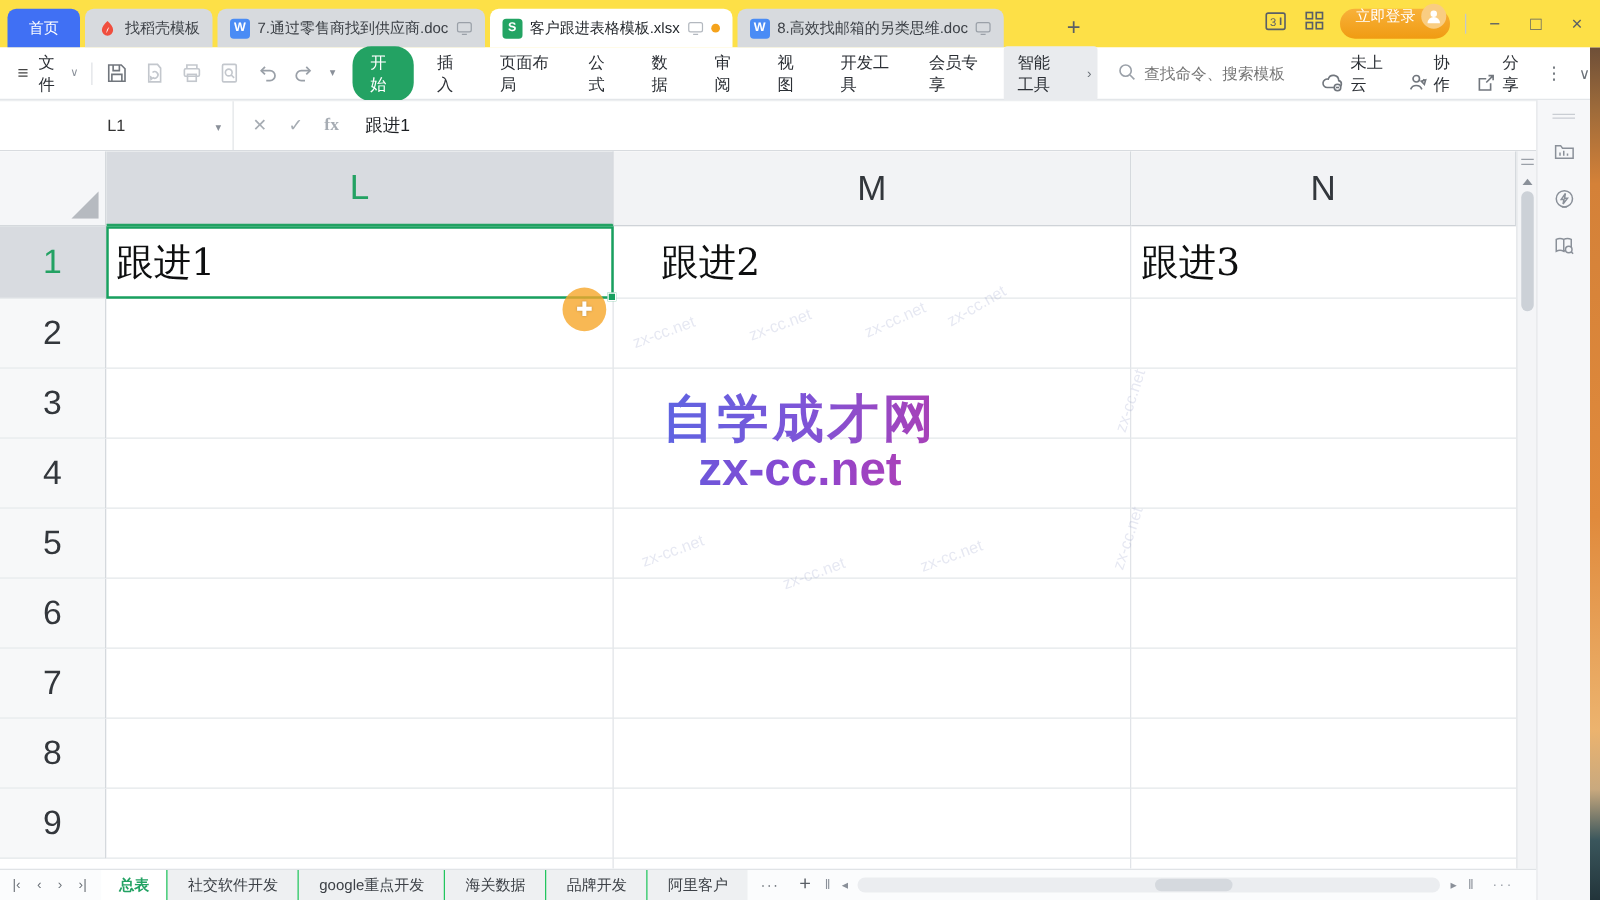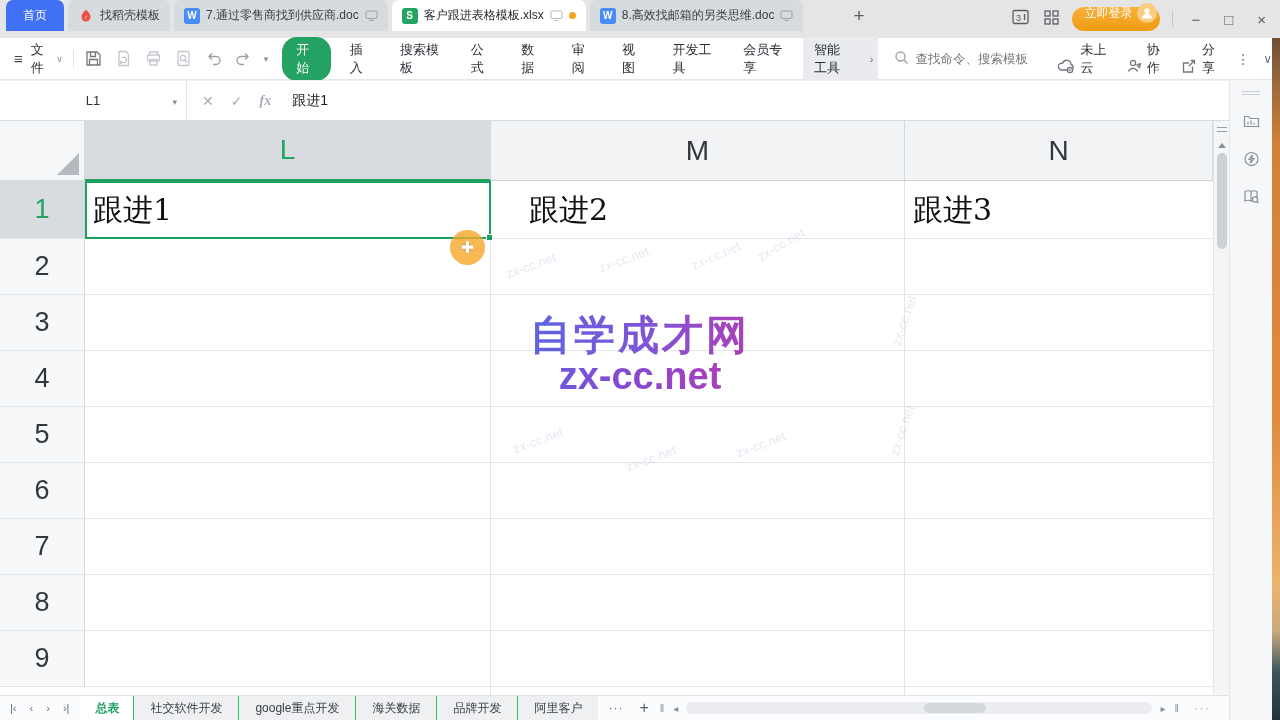--- a/index.html
+++ b/index.html
@@ -1,20 +1,20 @@
 <!DOCTYPE html>
 <html><head>
 <meta charset="utf-8">
 <style>
   * { box-sizing: border-box; margin: 0; padding: 0; }
   html,body { width:1280px; height:720px; overflow:hidden; }
   body { position:relative; background:#fff; font-family:"Liberation Sans","DejaVu Sans",sans-serif; color:#2b2f35; }
 
   
-  .tabbar { position:absolute; left:0; top:0; width:1280px; height:38px; background:#e5e5e5; display:flex; }
+  .tabbar { position:absolute; left:0; top:0; width:1280px; height:38px; background:#fde047; display:flex; align-items:flex-end; }
   .tab-home { width:58px; height:31px; margin-left:6px; background:#4070f4; color:#fff; border-radius:7px 7px 0 0; display:flex; align-items:center; justify-content:center; font-size:12px; }
   .tab { height:31px; margin-left:4px; padding:0 10px; background:#d7dade; border-radius:7px 7px 0 0; display:flex; align-items:center; gap:6px; font-size:12px; color:#3c4046; white-space:nowrap; }
   .tab.active { background:#fff; color:#1f2328; }
   .ficon { width:16px; height:16px; border-radius:3px; display:flex; align-items:center; justify-content:center; color:#fff; font-size:10px; font-weight:bold; flex:0 0 16px; }
   .ficon.writer { background:#4a8cf5; }
   .ficon.sheet  { background:#23a463; }
   .tab-badge svg { display:block; }
   .odot { width:7px; height:7px; border-radius:50%; background:#f5a31c; }
   .newtab { margin-left:42px; font-size:19px; color:#5a5f66; height:31px; display:flex; align-items:center; padding:0 8px; }
   .tb-right { margin-left:auto; display:flex; align-items:center; gap:12px; padding-right:8px; height:38px; }
@@ -40,21 +40,21 @@
   .rsearch input { border:none; outline:none; background:transparent; font-size:12.5px; color:#9ba1a9; width:128px; font-family:inherit; }
   .rgrp { display:flex; align-items:flex-end; gap:5px; margin-left:14px; font-size:13px; color:#2b2f35; }
   .rdots { margin-left:14px; color:#6a7077; font-size:14px; letter-spacing:1px; }
   .rcollapse { margin-left:12px; color:#6a7077; font-size:12px; }
 
   
   .fbar { position:absolute; left:0; top:80px; width:1229px; height:41px; background:#fff; border-bottom:1px solid #d8dbdf; border-top:1px solid #eceef0; display:flex; align-items:stretch; }
   .namebox { width:187px; border-right:1px solid #e2e5e8; display:flex; align-items:center; justify-content:center; position:relative; font-size:13px; color:#333; }
   .namebox .caret { position:absolute; right:9px; top:16px; }
   .fbtns { display:flex; align-items:center; gap:17px; padding:0 15px; color:#a6acb3; font-size:14px; }
-  .fx { font-style:italic; font-family:"Liberation Serif",serif; font-weight:bold; }
+  .fx { font-family:"Liberation Serif",serif; font-weight:bold; }
   .fcontent { display:flex; align-items:center; font-size:14px; color:#1c1f23; padding-left:6px; }
 
   
   .grid { position:absolute; left:0; top:121px; width:1213px; height:574px; background:#fff; overflow:hidden; }
   .corner { position:absolute; left:0; top:0; width:85px; height:60px; background:#f5f6f8; border-right:1px solid #d5d9dd; border-bottom:1px solid #d5d9dd; }
   .corner svg { position:absolute; right:5px; bottom:5px; }
   .colh { position:absolute; top:0; height:60px; display:flex; align-items:center; justify-content:center; font-size:28px; color:#33373c; background:#f2f3f5; border-right:1px solid #d5d9dd; border-bottom:1px solid #cfd3d8; }
   .colh.sel { background:#d8dbe0; color:#23a263; border-bottom:2px solid #23a263; }
   .rowh { position:absolute; left:0; width:85px; background:#f7f8f9; border-right:1px solid #d5d9dd; border-bottom:1px solid #e4e7ea; display:flex; align-items:center; justify-content:center; font-size:27px; color:#33373c; }
   .rowh.sel { background:#d8dbe0; color:#23a263; }
@@ -226,21 +226,21 @@
         <svg width="19" height="19" viewBox="0 0 19 19" fill="none" stroke="#9aa0a8" stroke-width="1.4">
           <path d="M14 7.5H7a4 4 0 1 0 0 8h3"></path>
           <path d="M11 4.5l3 3-3 3"></path>
         </svg>
       </span>
     <span class="caret">▾</span>
   </div>
   <div class="rtabs">
     <span class="rtab active">开始</span>
     <span class="rtab">插入</span>
-    <span class="rtab">搜索模板</span>
+    <span class="rtab">页面布局</span>
     <span class="rtab">公式</span>
     <span class="rtab">数据</span>
     <span class="rtab">审阅</span>
     <span class="rtab">视图</span>
     <span class="rtab">开发工具</span>
     <span class="rtab">会员专享</span>
     <span class="smart">
       <span>智能工具</span>
       <span class="chev">›</span>
     </span>

